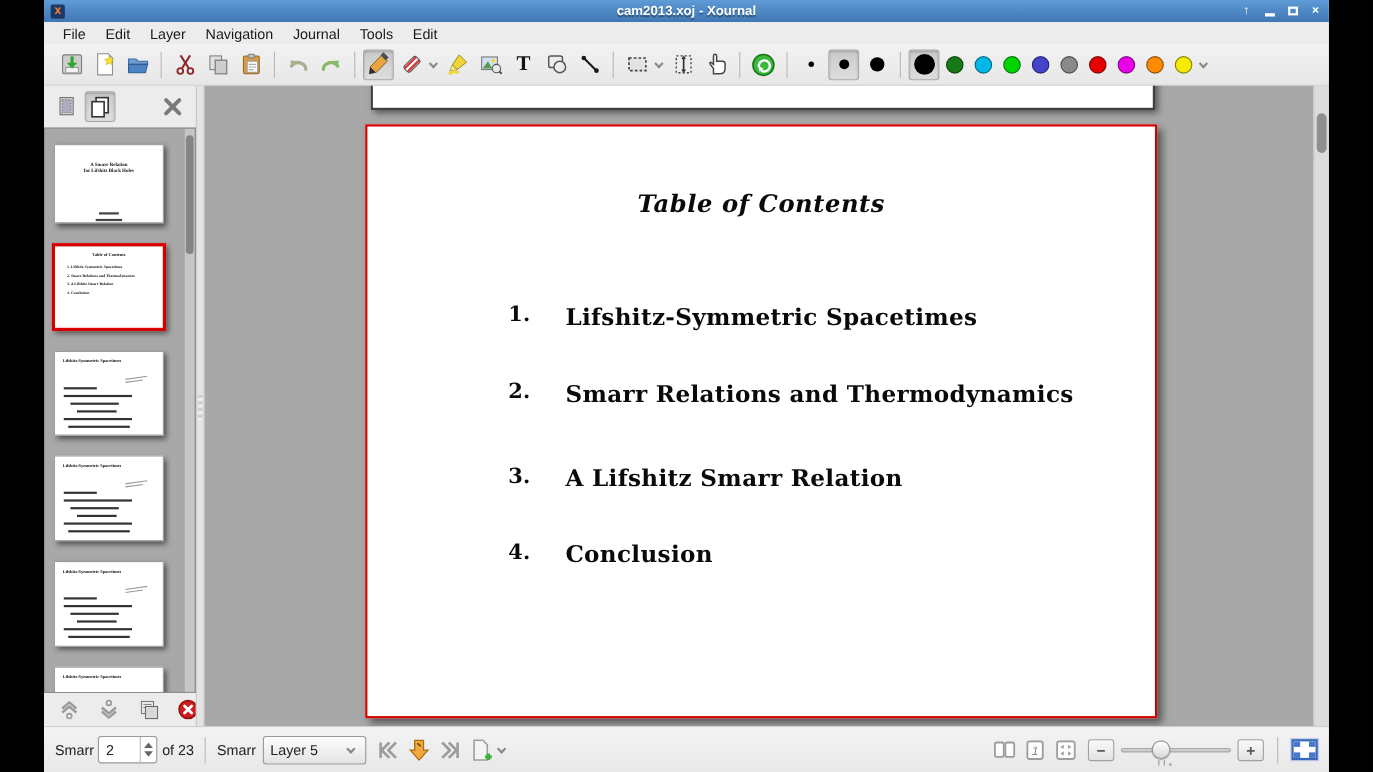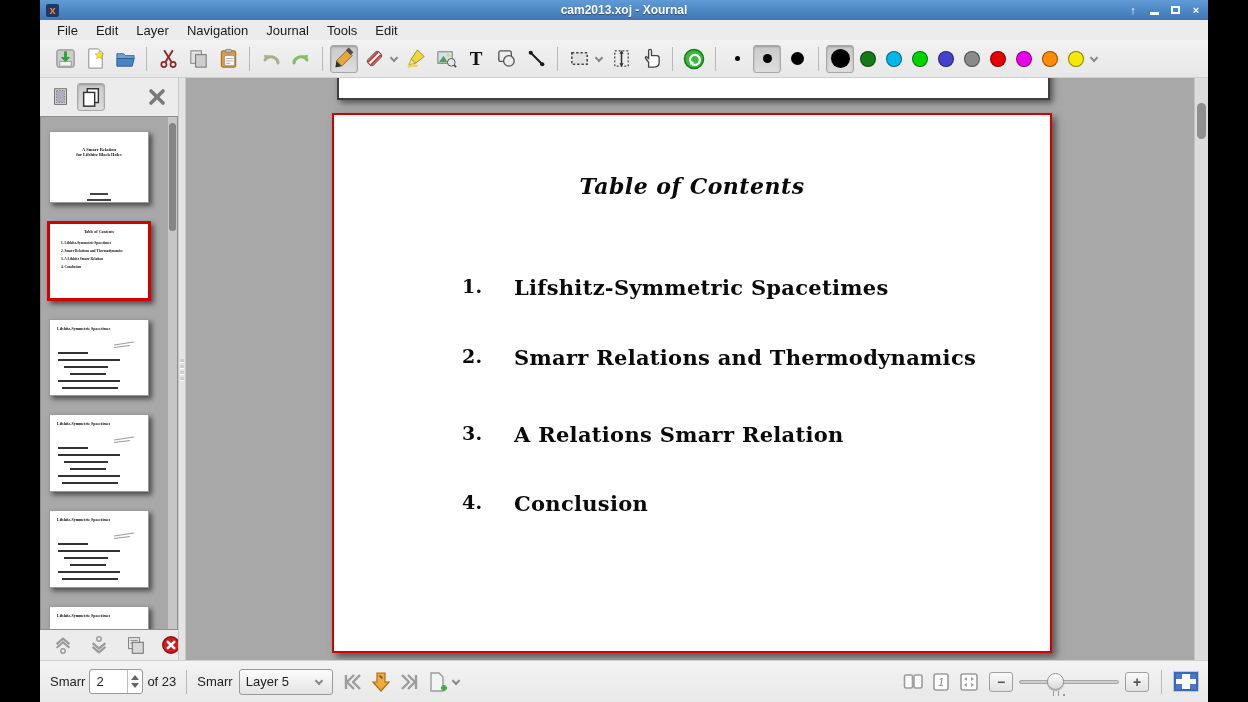--- a/index.html
+++ b/index.html
@@ -468,21 +468,21 @@
         <div class="toc-item" style="top:160px;">
           <span class="toc-num">1.</span>
           <span>Lifshitz-Symmetric Spacetimes</span>
         </div>
         <div class="toc-item" style="top:230px;">
           <span class="toc-num">2.</span>
           <span>Smarr Relations and Thermodynamics</span>
         </div>
         <div class="toc-item" style="top:307px;">
           <span class="toc-num">3.</span>
-          <span>A Relations Smarr Relation</span>
+          <span>A Lifshitz Smarr Relation</span>
         </div>
         <div class="toc-item" style="top:376px;">
           <span class="toc-num">4.</span>
           <span>Conclusion</span>
         </div>
       </div>
     </div>
 
     <div class="vscroll">
       <div class="vscroll-thumb"></div>

